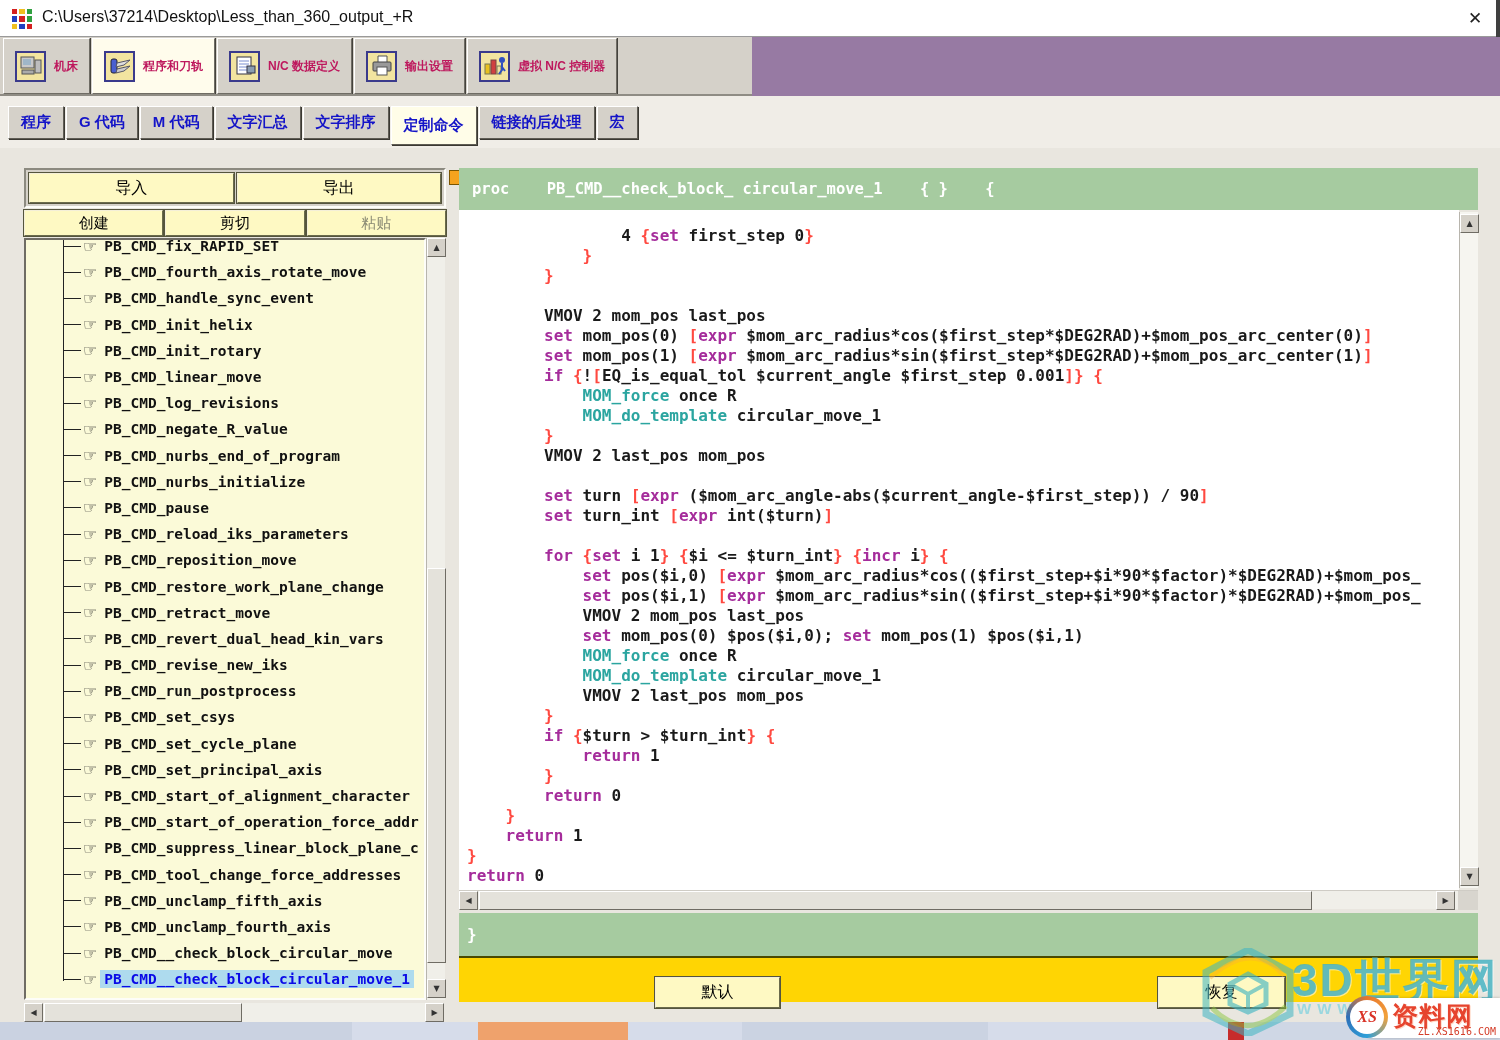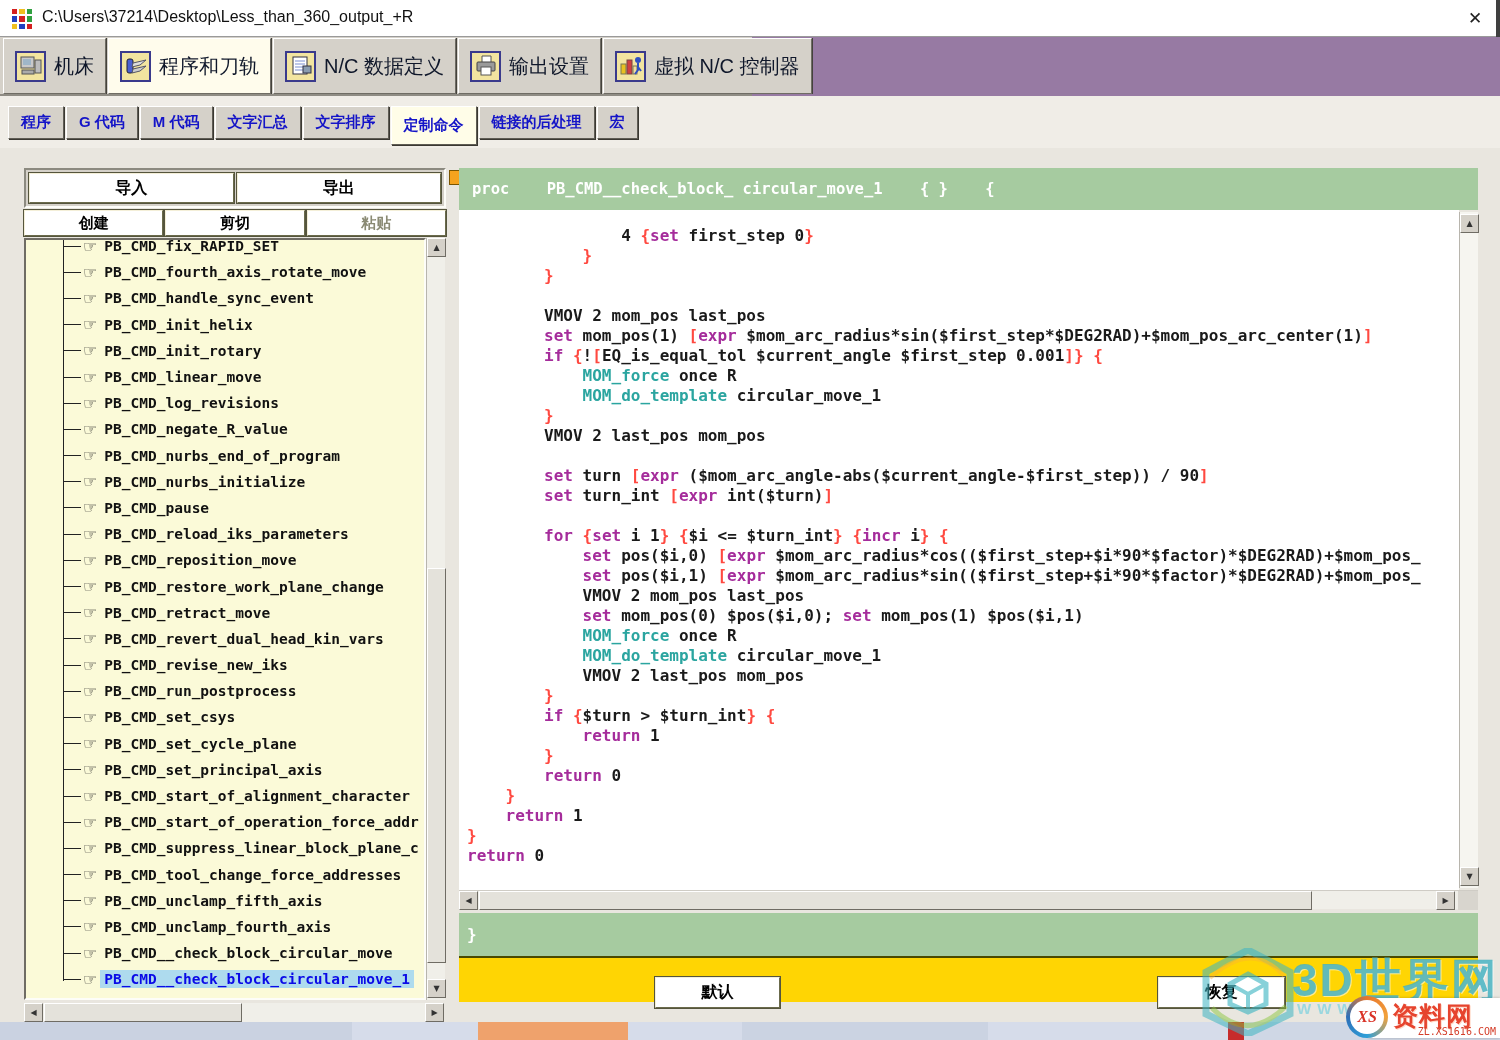--- a/index.html
+++ b/index.html
@@ -23,35 +23,35 @@
              border-bottom:2px solid #8F8C84; }
   #toolbar-purple { position:absolute; left:752px; top:0; width:748px; height:59px; background:#977AA3; }
   #toolbar-tabs { position:absolute; left:3px; top:1px; height:56px; display:flex; }
   .tool-tab { height:56px; display:flex; align-items:center; padding:0 11px; background:#D5D1C9;
               border:1px solid #FFFFFF; border-right-color:#6F6C64; border-bottom-color:#6F6C64;
               box-shadow:1px 0 0 #44423C; margin-right:2px; }
   .tool-tab.active { background:#FFFCEC; }
   .tab-icon { width:31px; height:31px; background:#F2E4A0; border:2px solid #3A3A8C; margin-right:8px;
               display:flex; align-items:center; justify-content:center; }
   .tab-icon svg { width:24px; height:24px; }
-  .tool-tab .tab-label { color:#0f172a; font-weight:normal; font-size:20px; white-space:nowrap; }
+  .tool-tab .tab-label { color:#be185d; font-weight:bold; font-size:12px; white-space:nowrap; }
 
   
   #navrow { position:absolute; left:0; top:96px; width:1500px; height:52px; background:#F0EDE7; }
   #nav-tabs { position:absolute; left:8px; bottom:3px; display:flex; align-items:flex-start; }
   .nav-tab { height:33px; padding:0 12px; display:flex; align-items:center; background:#D5D1C9;
              border:1px solid #FFFFFF; border-right-color:#5F5C54; border-bottom-color:#5F5C54;
              box-shadow:1px 1px 0 #3A3832; margin-right:2px; color:#1414C8; font-weight:bold;
              font-size:15px; white-space:nowrap; }
   .nav-tab.active { height:39px; background:#FFFDE8; }
 
   
-  .tanbtn { background:#ffffff; border-top:1px solid #F4EFD8; border-left:1px solid #F4EFD8;
+  .tanbtn { background:#fef9c3; border-top:1px solid #F4EFD8; border-left:1px solid #F4EFD8;
             border-right:1px solid #6B6B4C; border-bottom:1px solid #6B6B4C;
-            box-shadow:0 0 0 1px #55553D; color:#000; font-weight:bold; font-size:16px;
+            box-shadow:0 0 0 1px #55553D; color:#000; font-weight:normal; font-size:16px;
             display:flex; align-items:center; justify-content:center; }
   #impexp-group { position:absolute; left:24px; top:168px; width:422px; height:40px;
                   border:2px solid; border-color:#8C8A80 #FDFDF8 #FDFDF8 #8C8A80; background:#D5D1C9;
                   display:flex; gap:3px; padding:3px; }
   #impexp-group .tanbtn { flex:1; }
   #mid-btns { position:absolute; left:24px; top:210px; width:422px; height:26px; display:flex; gap:2px; }
   #mid-btns .tanbtn { flex:1; font-size:15px; }
   #paste-btn { color:#8A8A74; }
 
   #tree-box { position:absolute; left:24px; top:238px; width:402px; height:762px; background:#FBFAD8;
@@ -398,20 +398,21 @@
   <div id="splitter-handle"></div>
 
   <div id="proc-header">proc    PB_CMD__check_block_ circular_move_1    { }    {</div>
   <div id="code-area">
       <div class="ln partial"><span class="t">                    _</span></div>
       <div class="ln"><span class="t">                4 </span><span class="r">{</span><span class="k">set</span><span class="t"> first_step 0</span><span class="r">}</span></div>
       <div class="ln"><span class="t">            </span><span class="r">}</span></div>
       <div class="ln"><span class="t">        </span><span class="r">}</span></div>
       <div class="ln">&nbsp;</div>
       <div class="ln"><span class="t">        VMOV 2 mom_pos last_pos</span></div>
+      <div class="ln"><span class="t">        </span><span class="k">set</span><span class="t"> mom_pos(0) </span><span class="r">[</span><span class="k">expr</span><span class="t"> $mom_arc_radius*cos($first_step*$DEG2RAD)+$mom_pos_arc_center(0)</span><span class="r">]</span></div>
       <div class="ln"><span class="t">        </span><span class="k">set</span><span class="t"> mom_pos(1) </span><span class="r">[</span><span class="k">expr</span><span class="t"> $mom_arc_radius*sin($first_step*$DEG2RAD)+$mom_pos_arc_center(1)</span><span class="r">]</span></div>
       <div class="ln"><span class="t">        </span><span class="k">if</span><span class="t"> </span><span class="r">{</span><span class="t">!</span><span class="r">[</span><span class="t">EQ_is_equal_tol $current_angle $first_step 0.001</span><span class="r">]}</span><span class="t"> </span><span class="r">{</span></div>
       <div class="ln"><span class="t">            </span><span class="m">MOM_force</span><span class="t"> once R</span></div>
       <div class="ln"><span class="t">            </span><span class="m">MOM_do_template</span><span class="t"> circular_move_1</span></div>
       <div class="ln"><span class="t">        </span><span class="r">}</span></div>
       <div class="ln"><span class="t">        VMOV 2 last_pos mom_pos</span></div>
       <div class="ln">&nbsp;</div>
       <div class="ln"><span class="t">        </span><span class="k">set</span><span class="t"> turn </span><span class="r">[</span><span class="k">expr</span><span class="t"> ($mom_arc_angle-abs($current_angle-$first_step)) / 90</span><span class="r">]</span></div>
       <div class="ln"><span class="t">        </span><span class="k">set</span><span class="t"> turn_int </span><span class="r">[</span><span class="k">expr</span><span class="t"> int($turn)</span><span class="r">]</span></div>
       <div class="ln">&nbsp;</div>

